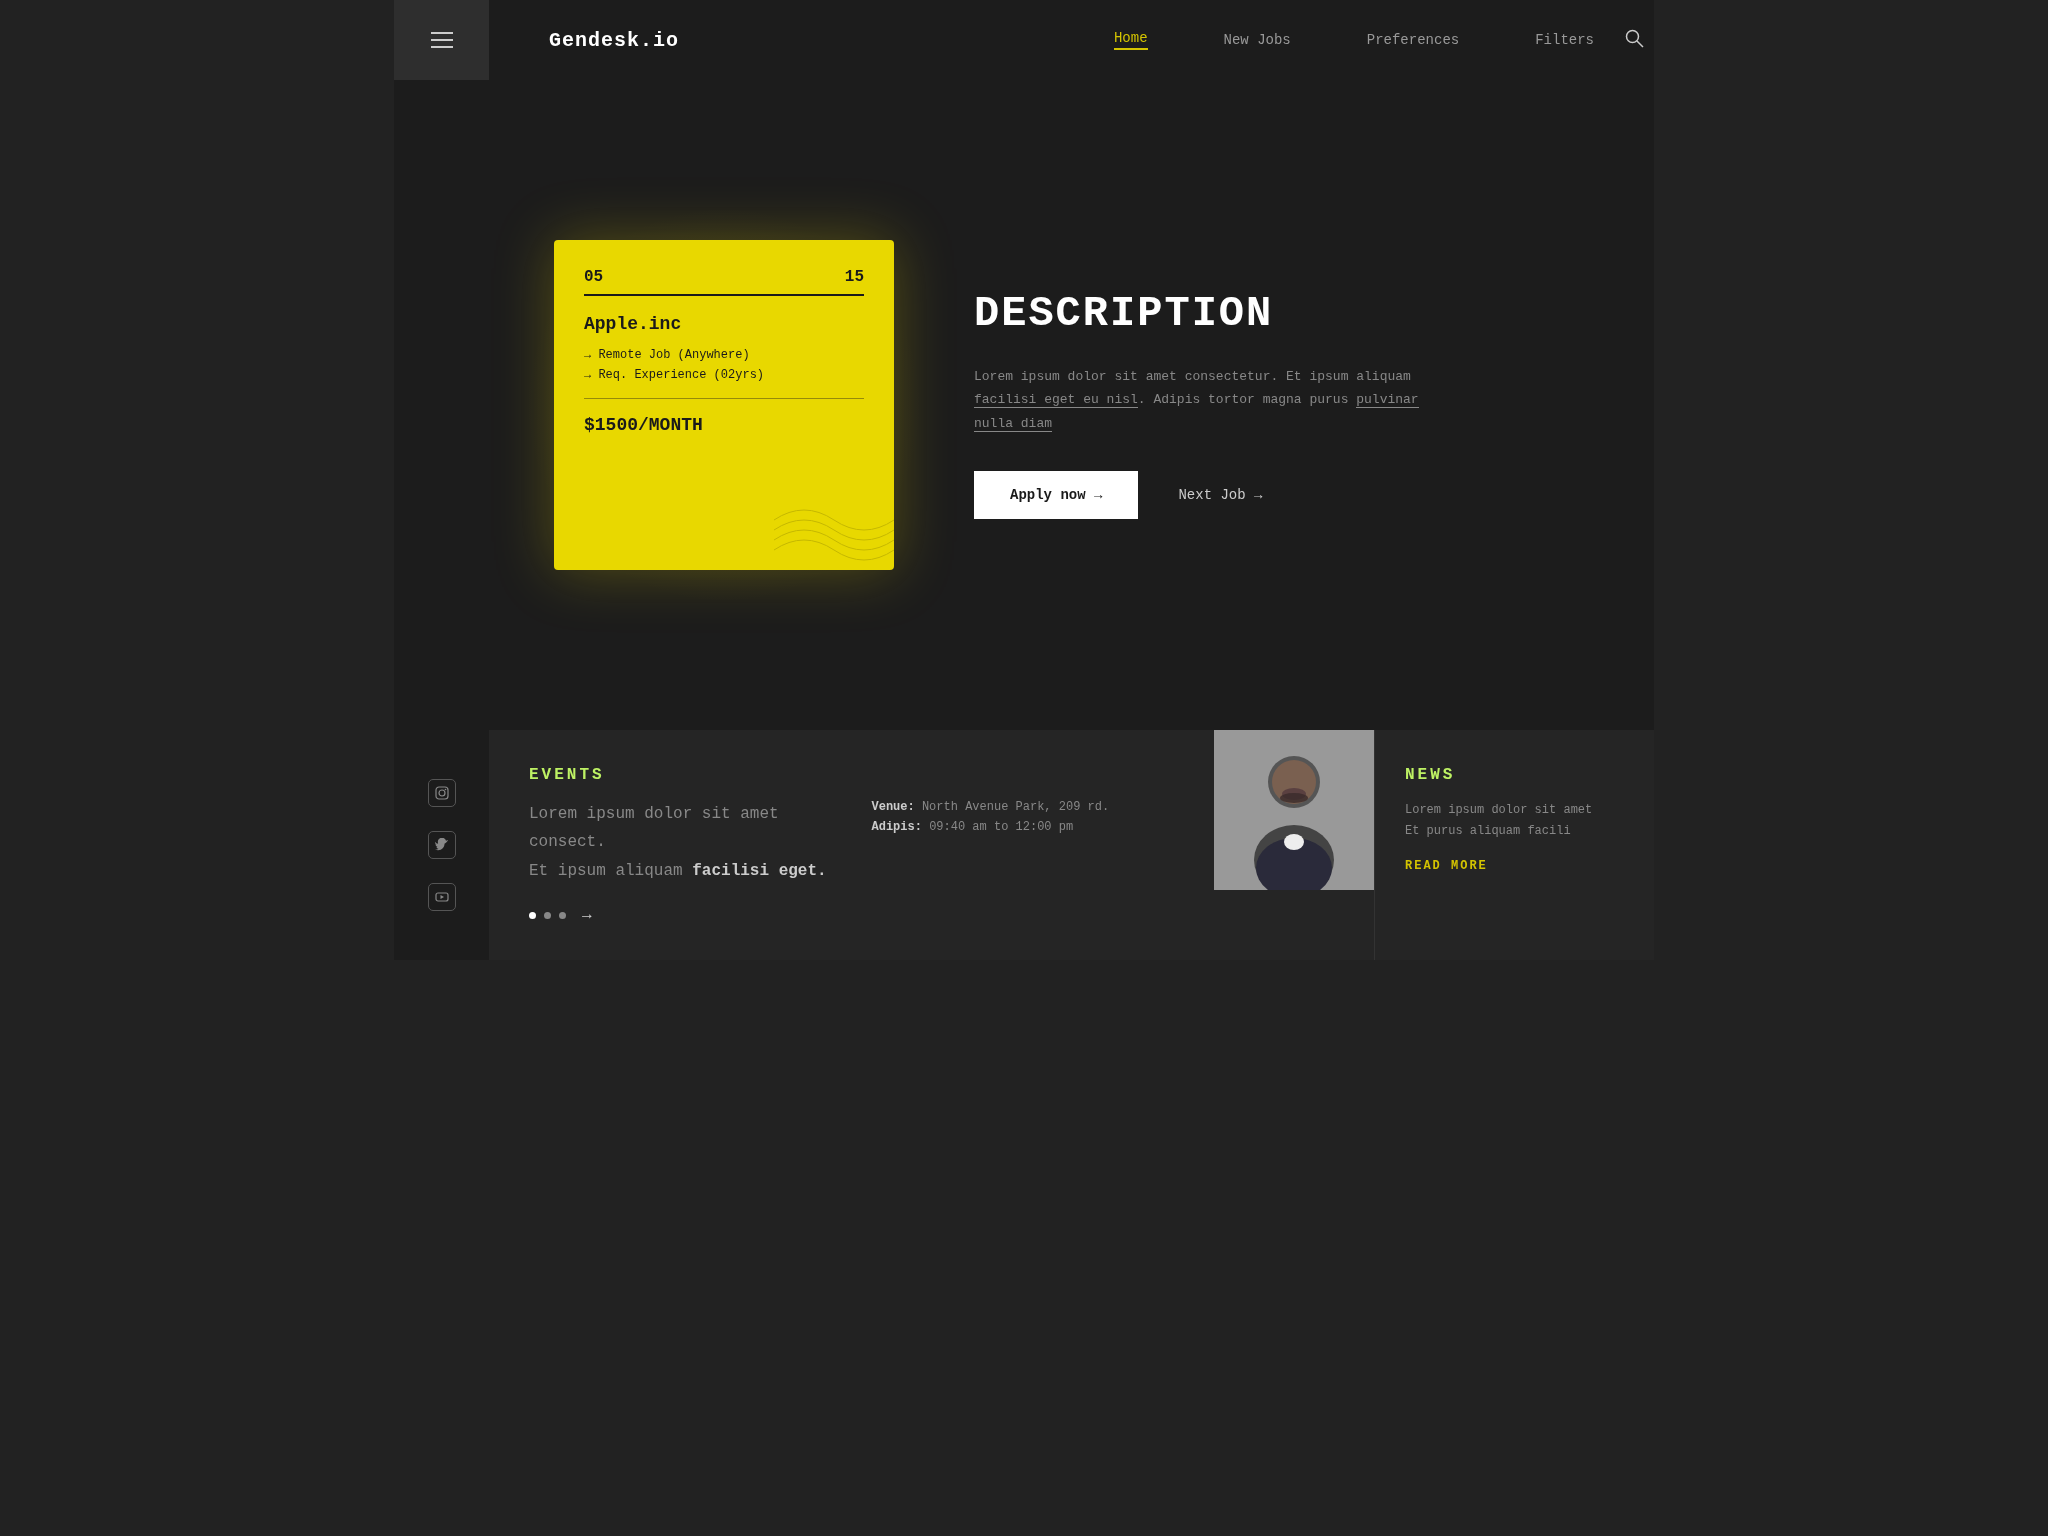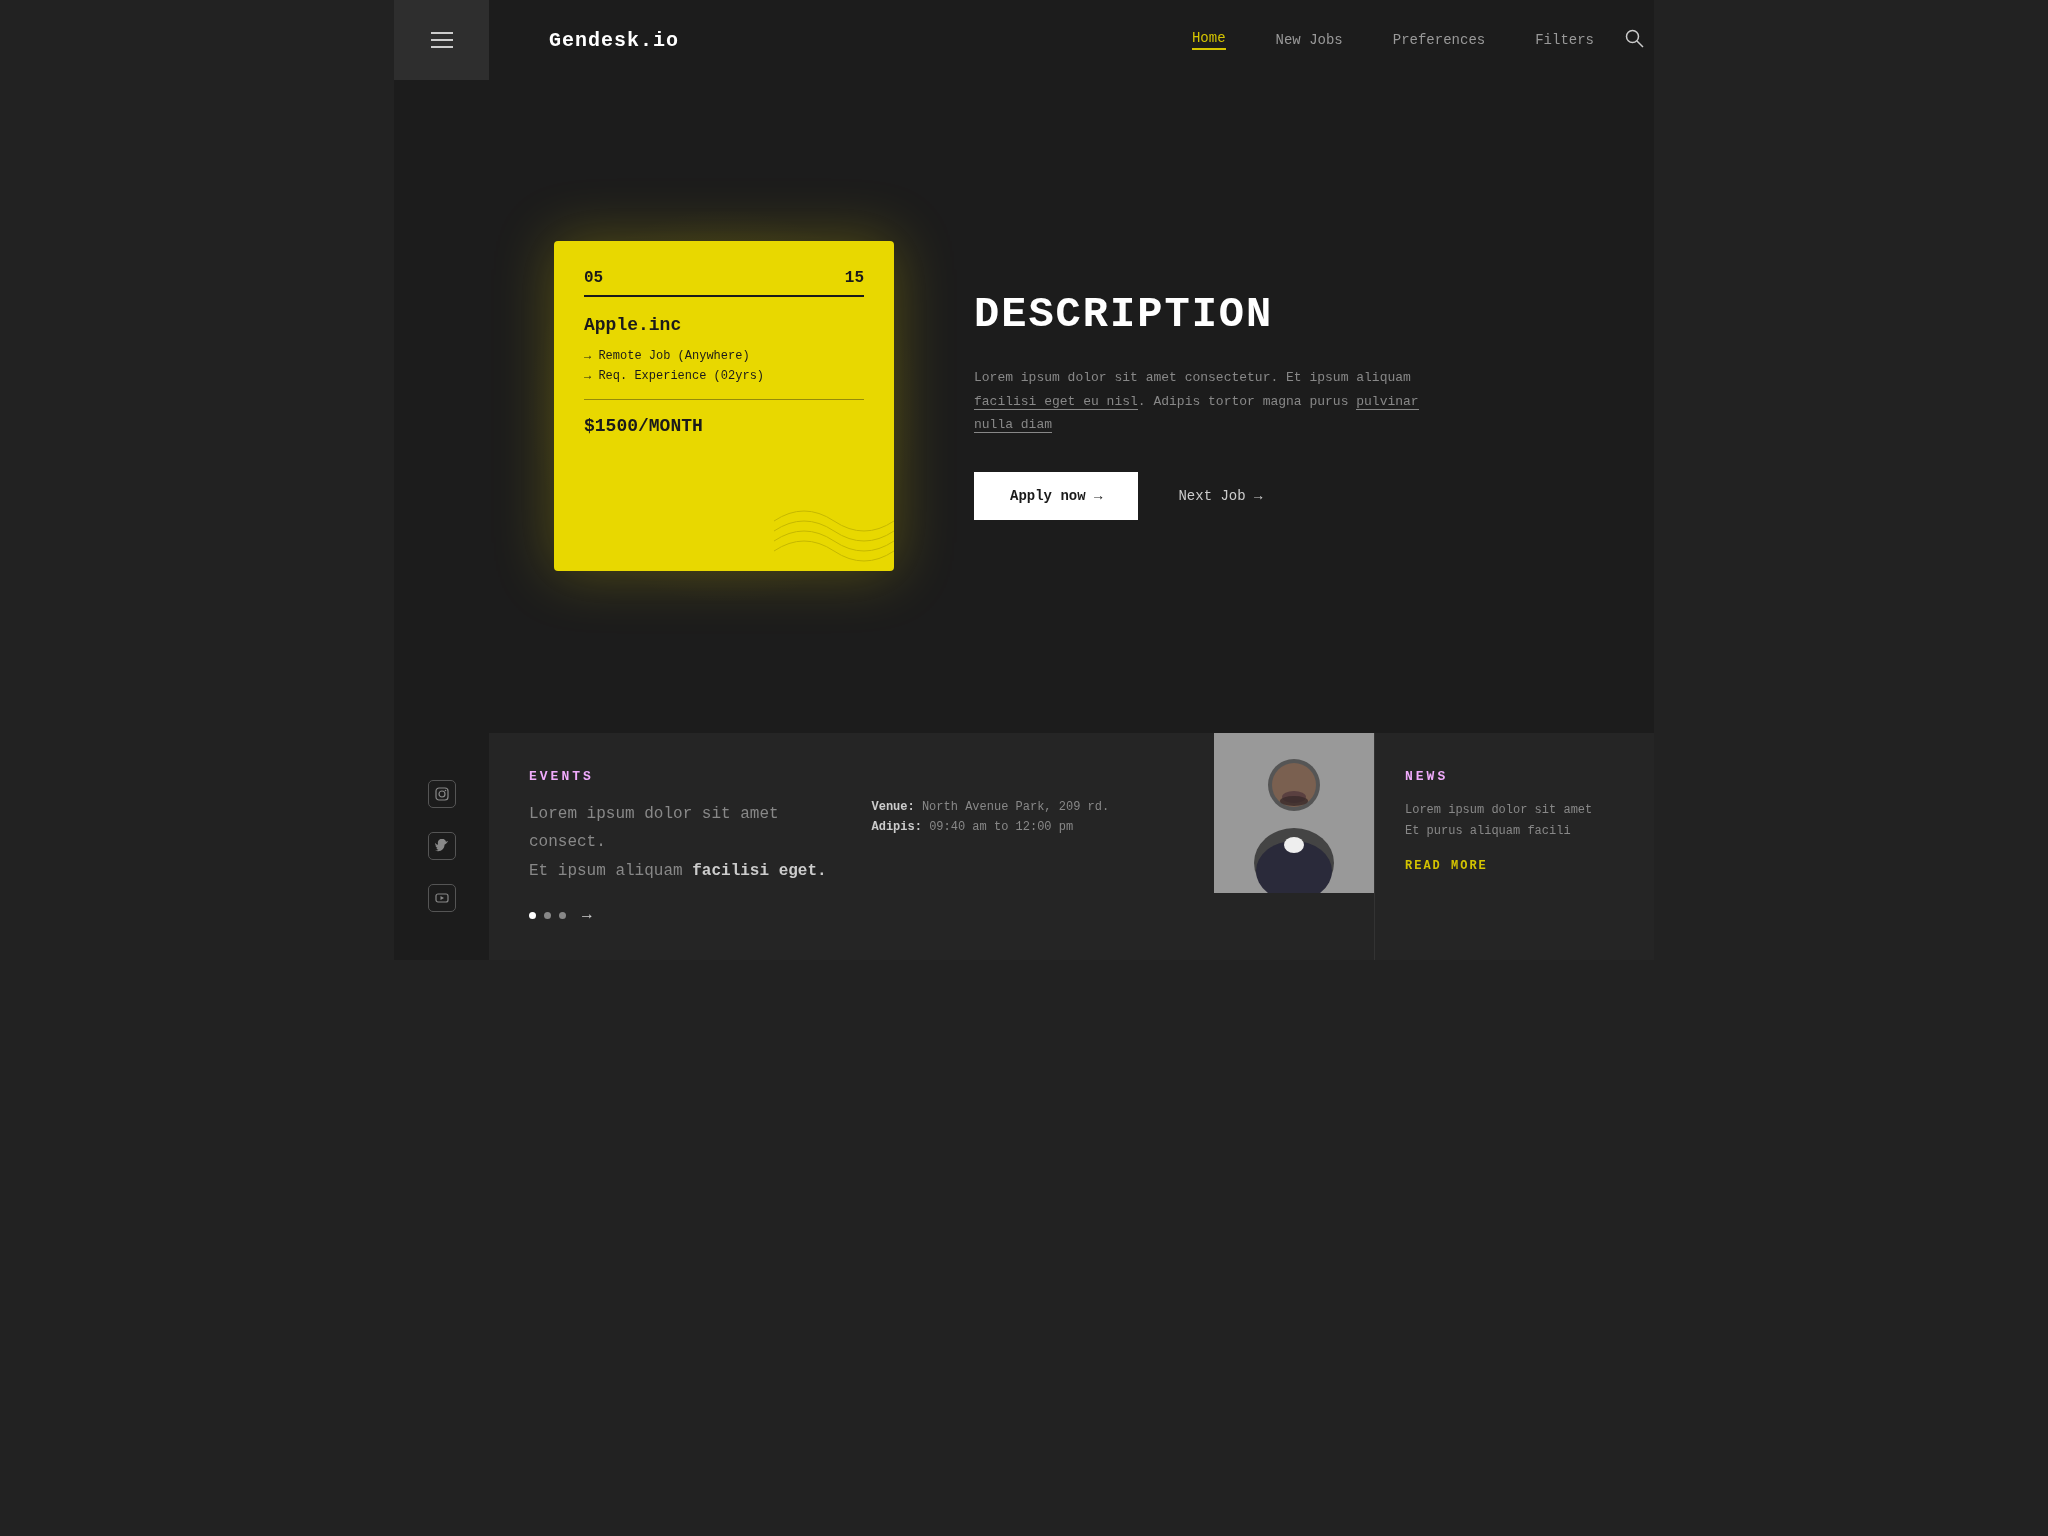--- a/index.html
+++ b/index.html
@@ -66,21 +66,21 @@
       margin-left: 60px;
       font-size: 20px;
       font-weight: bold;
       color: #fff;
       letter-spacing: 1px;
     }
 
     nav {
       display: flex;
       align-items: center;
-      gap: 50px;
+      gap: 76px;
       margin-left: auto;
       margin-right: 30px;
     }
 
     .nav-item {
       color: #999;
       text-decoration: none;
       font-size: 14px;
       cursor: pointer;
       font-family: 'Courier New', Courier, monospace;
@@ -277,23 +277,23 @@
       font-size: 12px;
     }
 
     
     .events-section {
       flex: 1;
       padding: 36px 40px;
     }
 
     .section-title {
-      font-size: 13px;
-      font-weight: bold;
-      color: #f0abfc;
+      font-size: 16px;
+      font-weight: bold;
+      color: #bef264;
       letter-spacing: 3px;
       text-transform: uppercase;
       margin-bottom: 16px;
       font-family: 'Courier New', Courier, monospace;
     }
 
     .events-body {
       display: flex;
       gap: 40px;
       align-items: flex-start;

